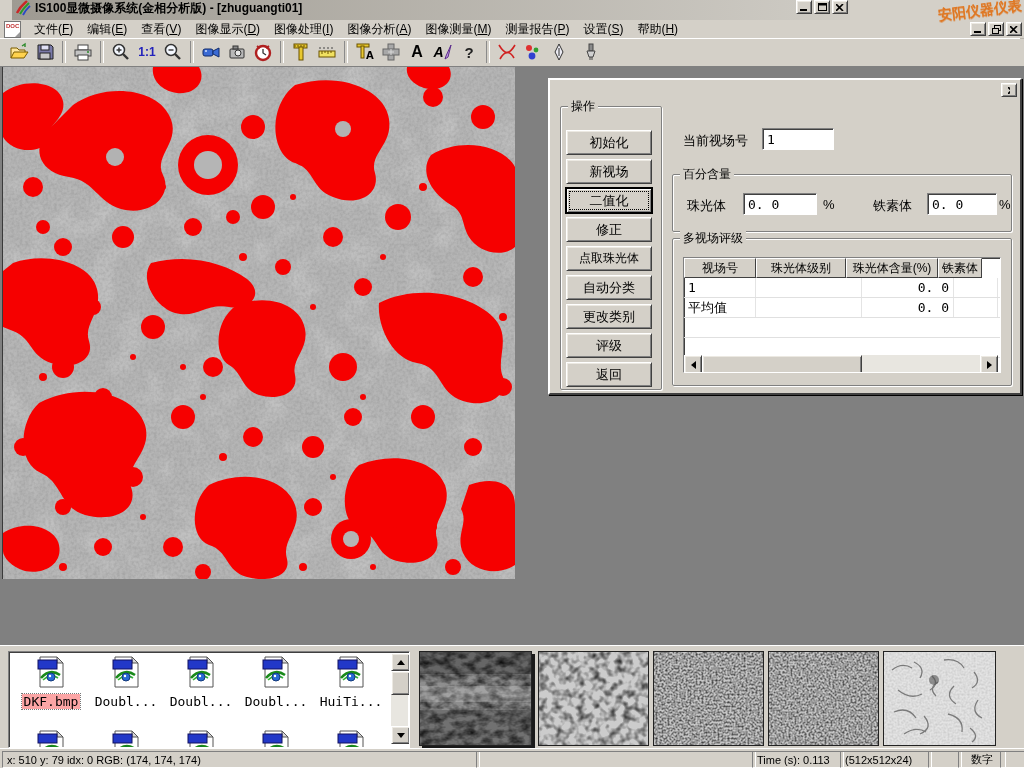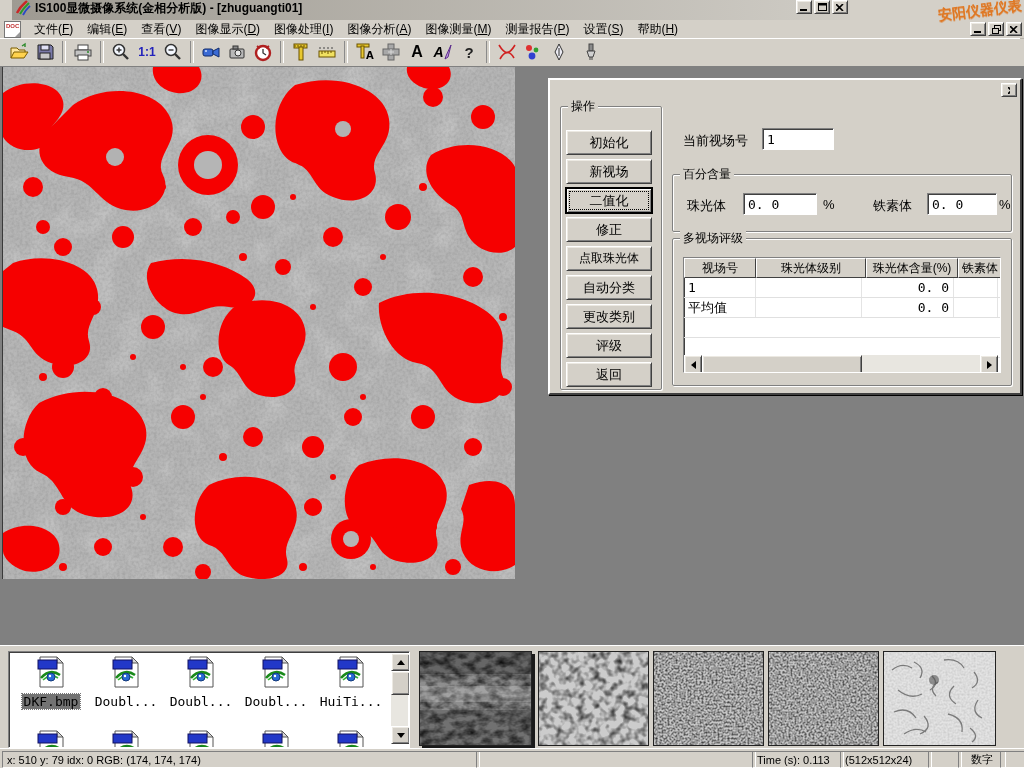--- a/index.html
+++ b/index.html
@@ -63,21 +63,21 @@
   .arrowL{width:0;height:0;border-top:4px solid transparent;border-bottom:4px solid transparent;border-right:5px solid #000}
   .arrowR{width:0;height:0;border-top:4px solid transparent;border-bottom:4px solid transparent;border-left:5px solid #000}
   .arrowU{width:0;height:0;border-left:4px solid transparent;border-right:4px solid transparent;border-bottom:5px solid #000}
   .arrowD{width:0;height:0;border-left:4px solid transparent;border-right:4px solid transparent;border-top:5px solid #000}
   
   #bottompanel{left:0;top:645px;width:1024px;height:103px;background:#d4d0c8;border-top:1px solid #fff}
   #filebrowser{position:absolute;left:8px;top:5px;width:400px;height:95px;background:#fff;border:1px solid;
                border-color:#808080 #fff #fff #808080;box-shadow:inset 1px 1px 0 #404040;overflow:hidden}
   .fitem{position:absolute;width:72px;text-align:center}
   .fname{font-family:"DejaVu Sans Mono",monospace;font-size:13px;margin-top:2px;display:inline-block;padding:0 2px;white-space:nowrap}
-  .fname.sel{background:#737373;outline:1px dotted #777}
+  .fname.sel{background:#fca5a5;outline:1px dotted #777}
   #vscroll{position:absolute;right:1px;top:1px;width:17px;height:91px;background:#e8e6e0}
   .thumb{position:absolute;top:5px;height:93px;border:1px solid #222}
   .thumb svg{display:block}
   
   #statusbar{left:0;top:748px;width:1024px;height:20px;background:#d4d0c8;border-top:1px solid #fff;font-size:11px}
   .spanel{position:absolute;top:2px;height:15px;border:1px solid;border-color:#808080 #fff #fff #808080;
           display:flex;align-items:center;padding:0 4px;white-space:nowrap;overflow:hidden}
 </style>
 </head>
 <body>
@@ -453,21 +453,21 @@
       <span class="dlbl" style="left:200px;top:22px">铁素体</span>
       <div class="field" style="left:254px;top:18px;width:64px;height:20px">0. 0</div>
       <span class="dlbl" style="left:326px;top:22px">%</span>
     </div>
 
     <div class="groupbox" style="left:122px;top:158px;width:338px;height:146px">
       <span class="grouplabel">多视场评级</span>
       <div id="mtable">
         <div class="hrow">
           <span class="hcell" style="width:72px">视场号</span>
-          <span class="hcell" style="width:110px">珠光体级别</span>
+          <span class="hcell" style="width:90px">珠光体级别</span>
           <span class="hcell" style="width:92px">珠光体含量(%)</span>
           <span class="hcell" style="width:44px">铁素体</span>
         </div>
         <div class="brow">
           <span class="bcell" style="width:72px">1</span>
           <span class="bcell" style="width:106px"></span>
           <span class="bcell num" style="width:92px">0. 0</span>
           <span class="bcell" style="width:44px"></span>
         </div>
         <div class="brow">

